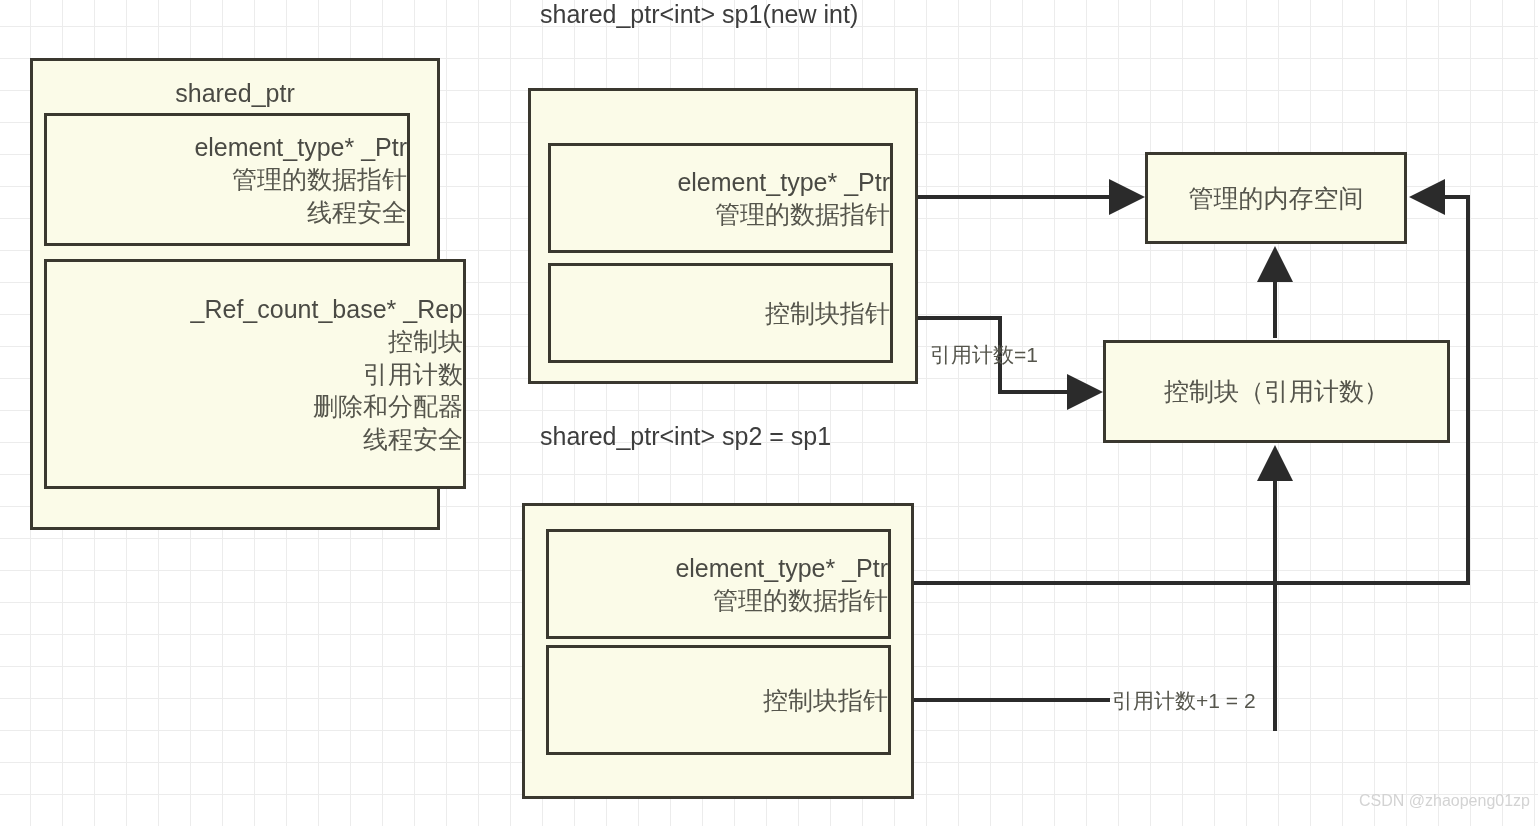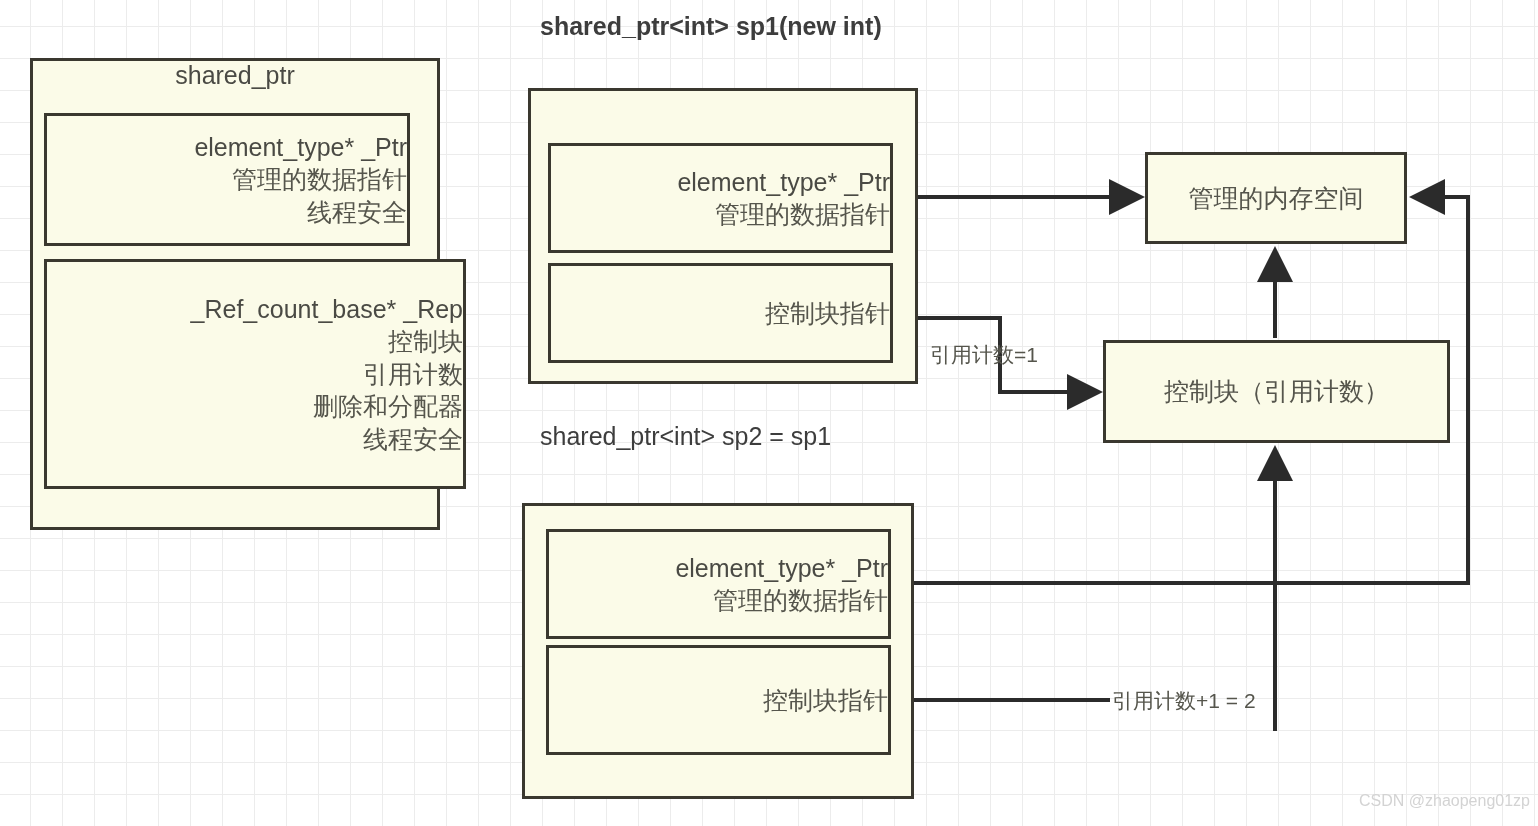--- a/index.html
+++ b/index.html
@@ -73,20 +73,21 @@
   }
   .caption {
     position: absolute;
     color: #3d3d3d;
     font-size: 25px;
     white-space: nowrap;
   }
   .box-title {
     color: #4a4a44;
     font-size: 25px;
+    margin-top: 18px;
     white-space: nowrap;
   }
   .edge-label {
     position: absolute;
     color: #55554c;
     font-size: 21px;
     white-space: nowrap;
     background: transparent;
   }
   .watermark {
@@ -134,21 +135,21 @@
   </div>
 
   <div class="inner-box" style="left:44px; top:259px; width:422px; height:230px;">
     <div class="lbl">_Ref_count_base* _Rep</div>
     <div class="lbl-cjk">控制块</div>
     <div class="lbl-cjk">引用计数</div>
     <div class="lbl-cjk">删除和分配器</div>
     <div class="lbl-cjk">线程安全</div>
   </div>
 
-  <div class="caption" style="left:540px; top:12px;font-weight:bold;">shared_ptr&lt;int&gt; sp1(new int)</div>
+  <div class="caption" style="left:540px; top:0;">shared_ptr&lt;int&gt; sp1(new int)</div>
 
   <div class="box" style="left:528px; top:88px; width:390px; height:296px;"></div>
 
   <div class="inner-box" style="left:548px; top:143px; width:345px; height:110px;">
     <div class="lbl">element_type* _Ptr</div>
     <div class="lbl-cjk">管理的数据指针</div>
   </div>
 
   <div class="inner-box" style="left:548px; top:263px; width:345px; height:100px;">
     <div class="lbl-cjk">控制块指针</div>

